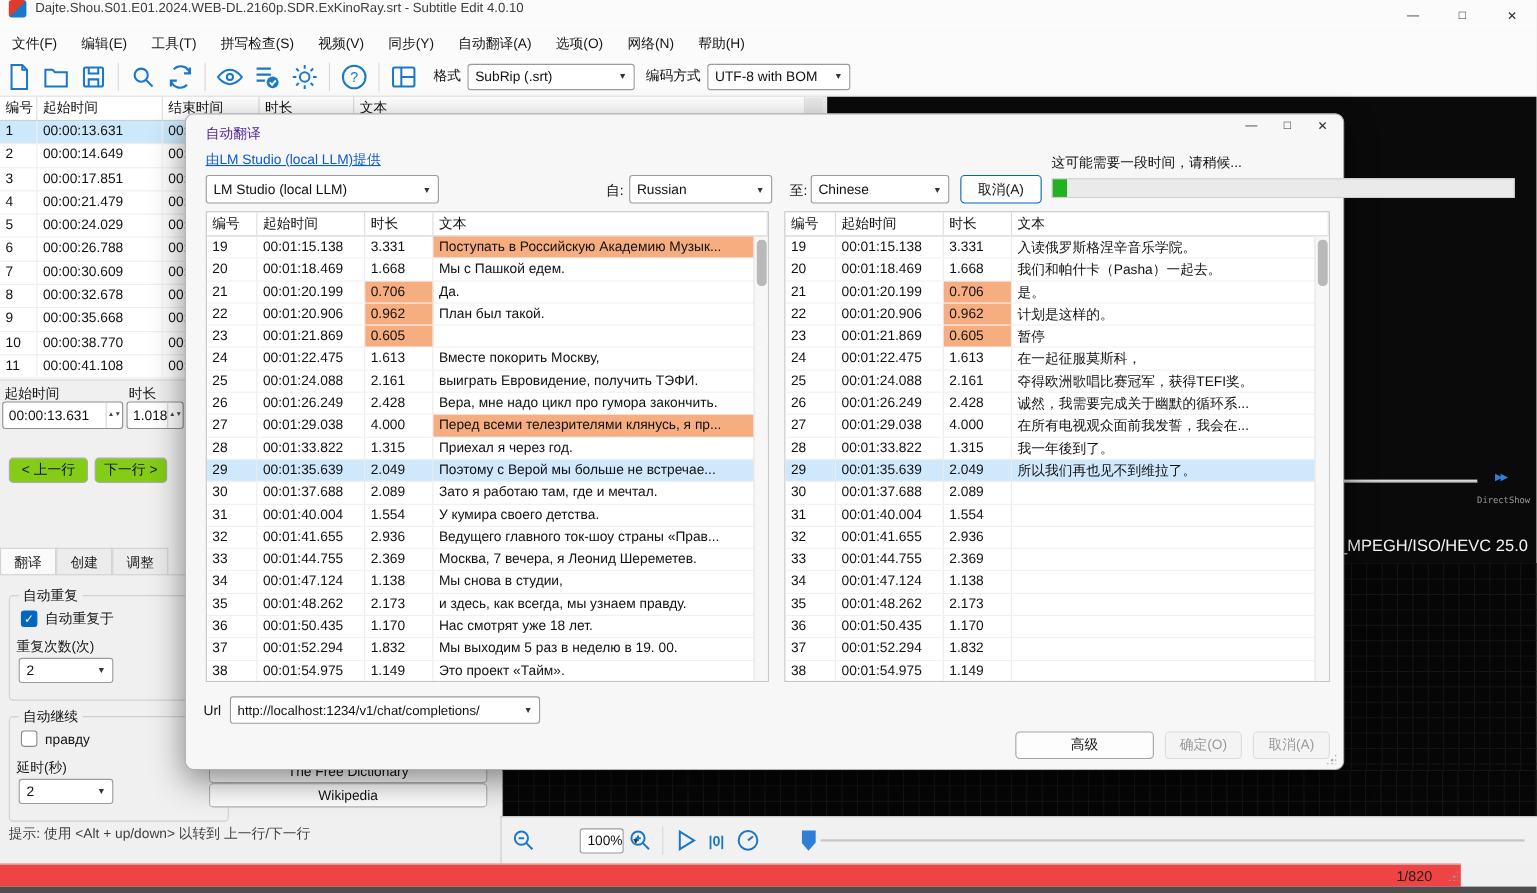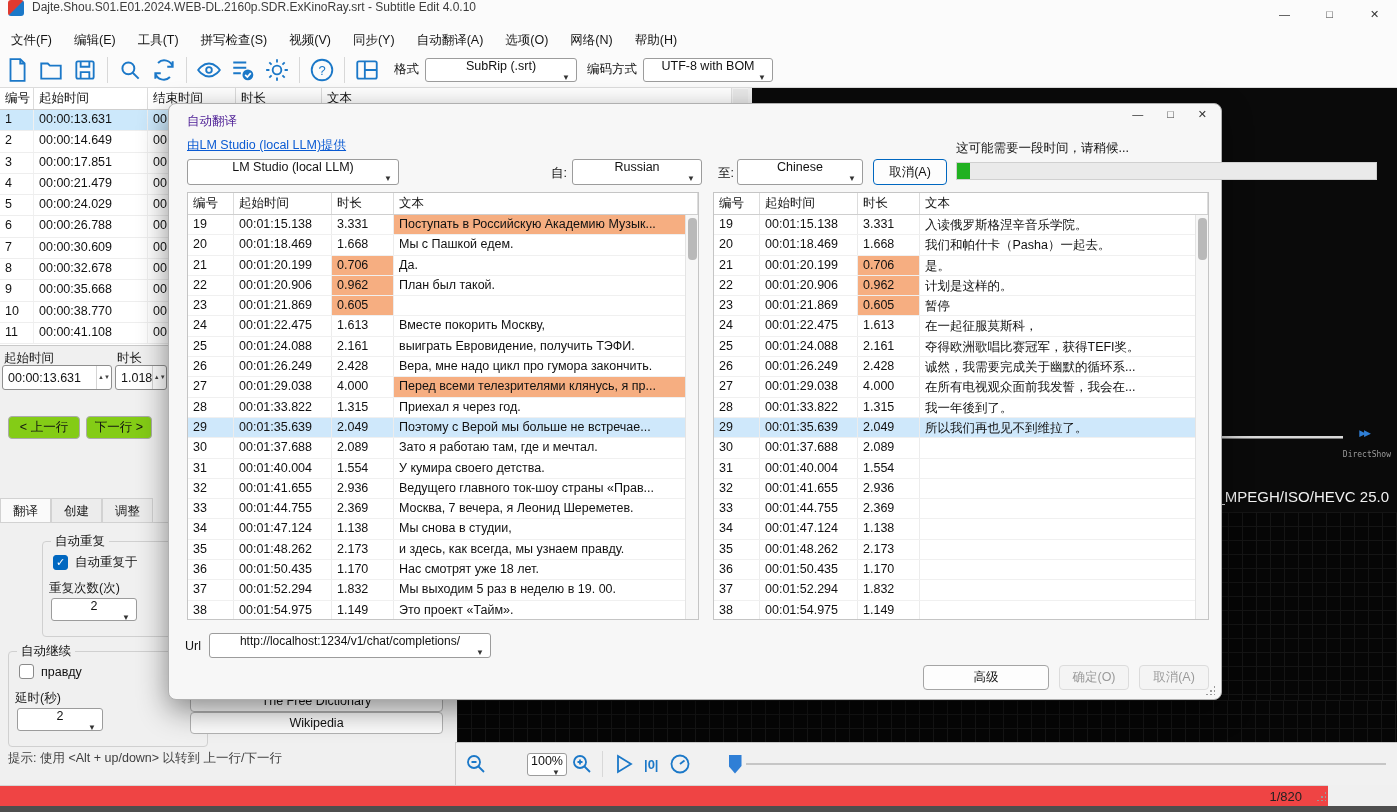--- a/index.html
+++ b/index.html
@@ -12,21 +12,21 @@
              background:linear-gradient(135deg,#e03a2f 0 48%,#1b78c8 52% 100%); }
   .wtitle { font-size:12px; color:#3c3c3c; }
   .wbtns { margin-left:auto; display:flex; }
   .wbtn { width:45px; height:28px; display:flex; align-items:center; justify-content:center; font-size:11px; color:#333; }
   .menubar { position:absolute; left:0; top:28px; width:1397px; height:24px; background:#fbfbfb; display:flex; align-items:flex-end; }
   .menuitem { padding:0 11px; font-size:12.5px; color:#141414; line-height:24px; }
   .toolbar { position:absolute; left:0; top:52px; width:1397px; height:36px; background:#fbfbfb; border-bottom:1px solid #dcdcdc; display:flex; align-items:center; }
   .tico { width:26px; height:26px; margin:0 4px; }
   .tsep { width:1px; height:26px; background:#d8d8d8; margin:0 5px; }
   .tlabel { font-size:12.5px; margin:0 6px 0 10px; }
-  .combo { background:#fff; border:1px solid #9c9c9c; border-radius:3px; height:24px; display:flex; align-items:center; padding:0 6px; font-size:12.5px; white-space:nowrap;flex-direction:column; }
+  .combo { background:#fff; border:1px solid #9c9c9c; border-radius:3px; height:24px; display:flex; align-items:center; padding:0 6px; font-size:12.5px; white-space:nowrap; }
   .combo .arr { margin-left:auto; font-size:8px; color:#333; padding-left:8px; }
 
   
   .mainlist { position:absolute; left:0; top:88px; width:748px; height:258px; background:#fff; border-bottom:1px solid #c9c9c9; overflow:hidden; z-index:1; }
   .ml-head { display:flex; height:22px; border-bottom:1px solid #cfcfcf; background:#fff; }
   .ml-head .cell { border-right:1px solid #dcdcdc; }
   .cell { padding:2px 5px; font-size:12.5px; white-space:nowrap; overflow:hidden; }
   .ml-row { display:flex; height:21.3px; border-bottom:1px solid #eeeeee; }
   .ml-row .cell { border-right:1px solid #f0f0f0; }
   .ml-row.sel { background:#cce8fb; }
@@ -309,21 +309,21 @@
       <span class="arrs">▲▼</span>
   </div>
   <div class="pbtn" style="left:8px; top:70px; width:72px; height:23px;">&lt; 上一行</div>
   <div class="pbtn" style="left:86px; top:70px; width:66px; height:23px;">下一行 &gt;</div>
   <div class="tabs">
     <div class="tab active">翻译</div>
     <div class="tab">创建</div>
     <div class="tab">调整</div>
   </div>
   <div class="tabpage">
-    <div class="gbox" style="left:8px; top:18px; width:200px; height:96px;margin-left:34px;">
+    <div class="gbox" style="left:8px; top:18px; width:200px; height:96px;">
       <span class="gtitle">自动重复</span>
       <div class="ckrow" style="left:10px; top:12px;">
         <span class="ckbox on">✓</span>
         <span>自动重复于</span>
       </div>
       <span class="flabel" style="left:6px; top:38px;">重复次数(次)</span>
       <div class="combo" style="position:absolute; left:8px; top:56px; width:86px; height:23px;">
         <span>2</span>
           <span class="arr">▼</span>
       </div>

